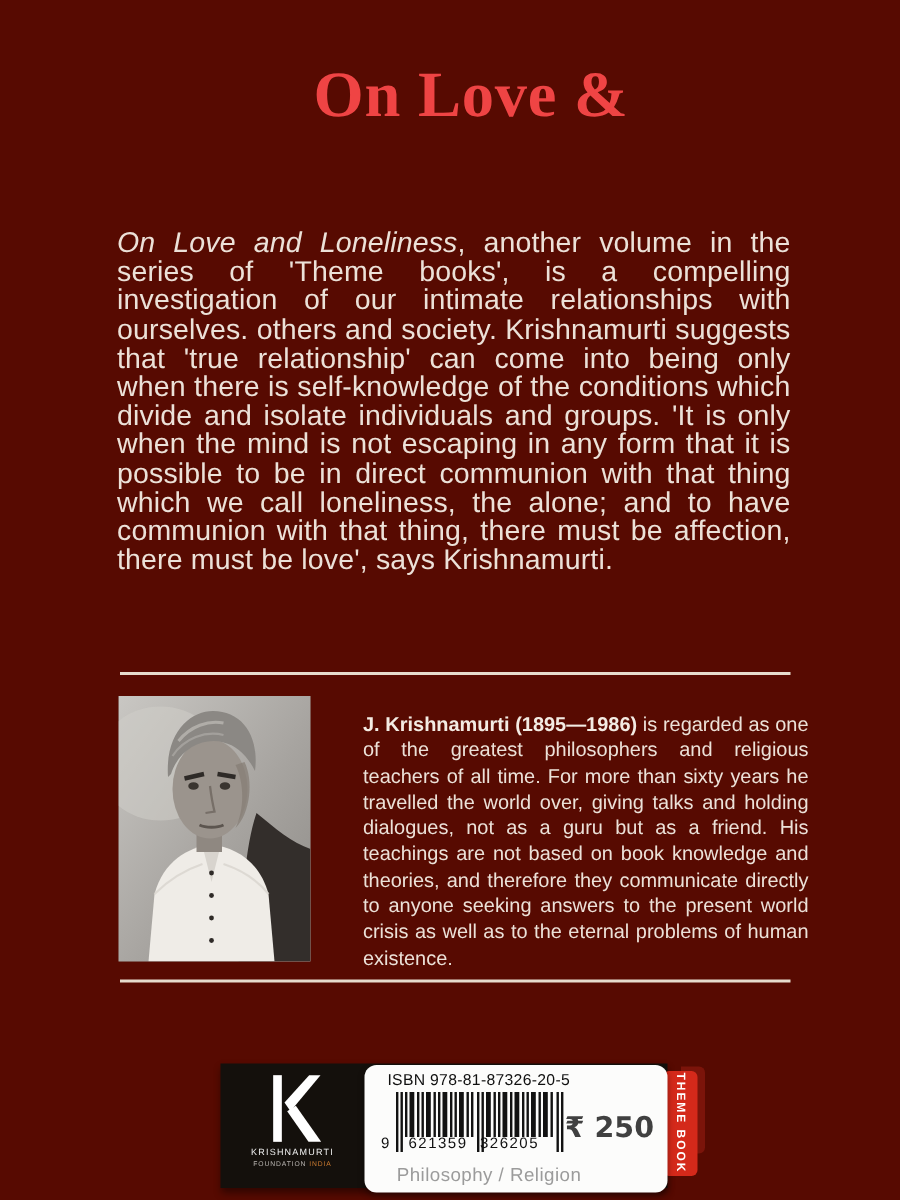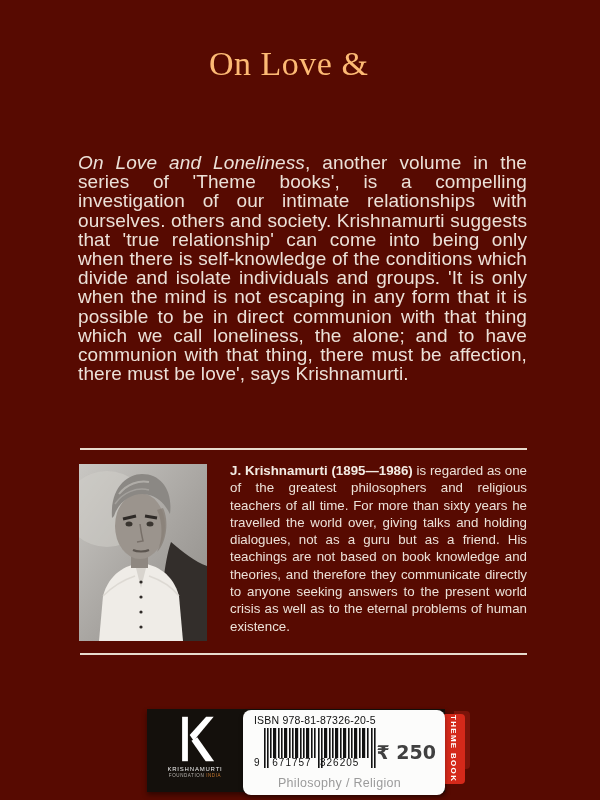--- a/index.html
+++ b/index.html
@@ -4,41 +4,41 @@
 <style>
   html,body{margin:0;padding:0;}
   body{
     width:600px;height:800px;position:relative;overflow:hidden;
     background:#570a01;
     font-family:"Liberation Sans", sans-serif;
   }
   
   .title{
     position:absolute;left:209px;top:46px;
-    color:#fdba74;font-family:"Liberation Serif", serif;
-    font-size:34px;line-height:36px;font-weight:400;letter-spacing:0.5px;
+    color:#ef4444;font-family:"Liberation Serif", serif;
+    font-size:43px;line-height:36px;font-weight:700;letter-spacing:0.5px;
   }
   
   .synopsis{
     position:absolute;left:78px;top:153px;width:449px;margin:0;
     color:#ece1d8;font-size:19px;line-height:19.2px;text-align:justify;
     letter-spacing:0.1px;
   }
   .synopsis em{font-style:italic;}
   
   .divider{position:absolute;left:80px;width:447px;height:2px;background:#e7dbcd;}
   .divider.top{top:448px;}
   .divider.bottom{top:653px;}
   
   .photo{
     position:absolute;left:79px;top:464px;width:128px;height:177px;
     background:#9a9692;overflow:hidden;
   }
   .bio{
-    position:absolute;left:230px;top:462px;width:297px;margin:0;
+    position:absolute;left:230px;top:462px;width:297px;margin:12px;
     color:#ece1d8;font-size:13.3px;line-height:17.3px;text-align:justify;
   }
   .bio strong{font-weight:bold;color:#f3ebe3;}
   
   .black-box{
     position:absolute;left:147px;top:709px;width:298px;height:83px;
     background:#14100c;box-shadow:0 3px 5px rgba(0,0,0,0.45);z-index:1;
   }
   .kfi{
     position:absolute;left:147px;top:709px;width:96px;height:83px;z-index:2;
@@ -63,39 +63,39 @@
     color:#fff;font-size:8px;font-weight:bold;letter-spacing:1.3px;
   }
   
   .sticker{
     position:absolute;left:243px;top:710px;width:202px;height:85px;
     background:#fcfcfb;border-radius:8px;z-index:4;
     box-shadow:0 2px 4px rgba(0,0,0,0.35);
   }
   .code-col{position:absolute;left:11px;top:4px;width:126px;}
   .isbn-label{
-    text-align:left;font-size:10.5px;color:#101010;letter-spacing:0.2px;
+    text-align:right;font-size:10.5px;color:#101010;letter-spacing:0.2px;
     white-space:nowrap;
   }
   .barcode{position:relative;margin-top:2px;height:46px;}
   .barcode svg{position:absolute;left:0;top:0;}
   .barcode .digits{
     position:absolute;left:0;top:29px;width:126px;height:12px;
     font-size:10px;color:#111;
   }
   .digits .d-lead{position:absolute;left:0;top:0;}
   .digits .d-left{position:absolute;left:14px;top:0;width:48px;text-align:center;letter-spacing:1px;}
   .digits .d-right{position:absolute;left:66px;top:0;width:48px;text-align:left;letter-spacing:1px;}
   .price{
     position:absolute;right:9px;top:31px;
     font-family:"DejaVu Sans", sans-serif;font-size:19px;font-weight:bold;color:#404040;
     white-space:nowrap;
   }
   .category{
-    position:absolute;left:8px;bottom:5px;width:150px;text-align:right;
+    position:absolute;left:8px;bottom:5px;width:150px;text-align:center;
     font-size:12.5px;color:#9b9b9b;letter-spacing:0.3px;white-space:nowrap;
   }
 </style>
 </head>
 <body>
 
 <h1 class="title" style="margin:0;">
   <div>On Love &amp;</div>
 </h1>
 
@@ -192,20 +192,20 @@
           <rect x="100" y="0" width="3.2" height="30"></rect>
             <rect x="105" y="0" width="1.6" height="30"></rect>
           <rect x="108" y="0" width="3.2" height="30"></rect>
             <rect x="113" y="0" width="1.6" height="30"></rect>
           <rect x="117" y="0" width="1.6" height="40"></rect>
             <rect x="120" y="0" width="1.6" height="40"></rect>
         </g>
       </svg>
       <div class="digits">
         <span class="d-lead">9</span>
-        <span class="d-left">671757</span>
+        <span class="d-left">621359</span>
         <span class="d-right">326205</span>
       </div>
     </div>
   </div>
   <div class="price">₹ 250</div>
   <div class="category">Philosophy / Religion</div>
 </div>
 
 </body></html>

